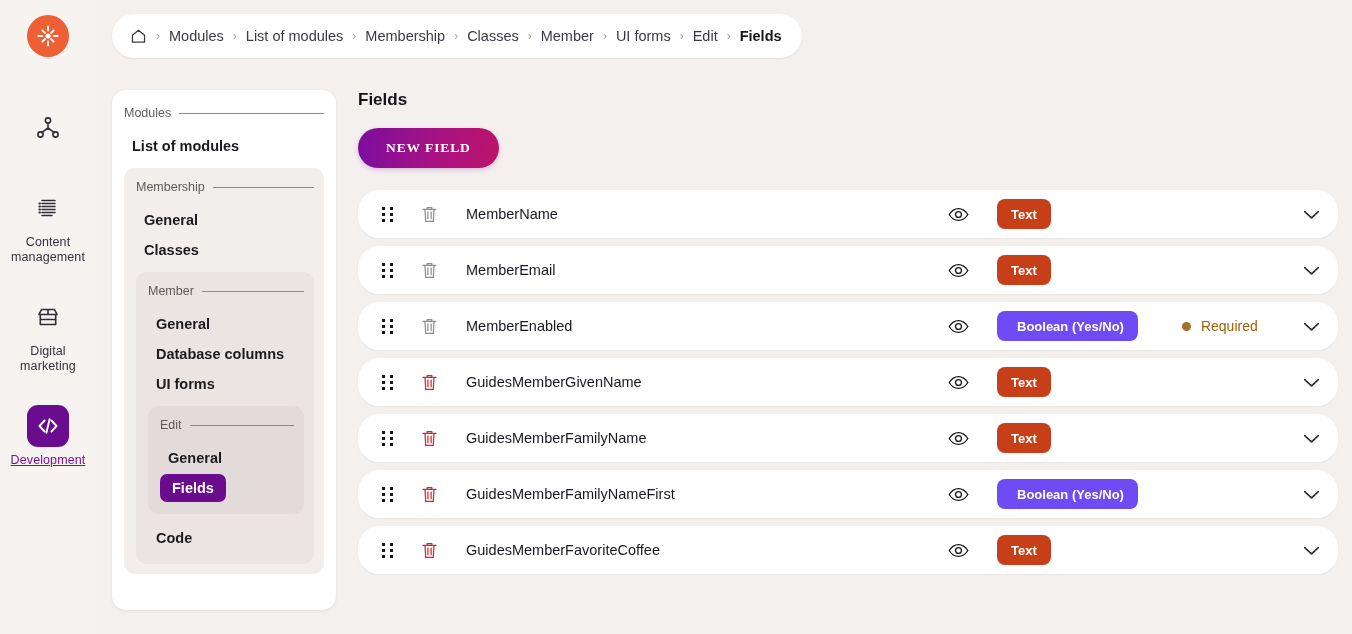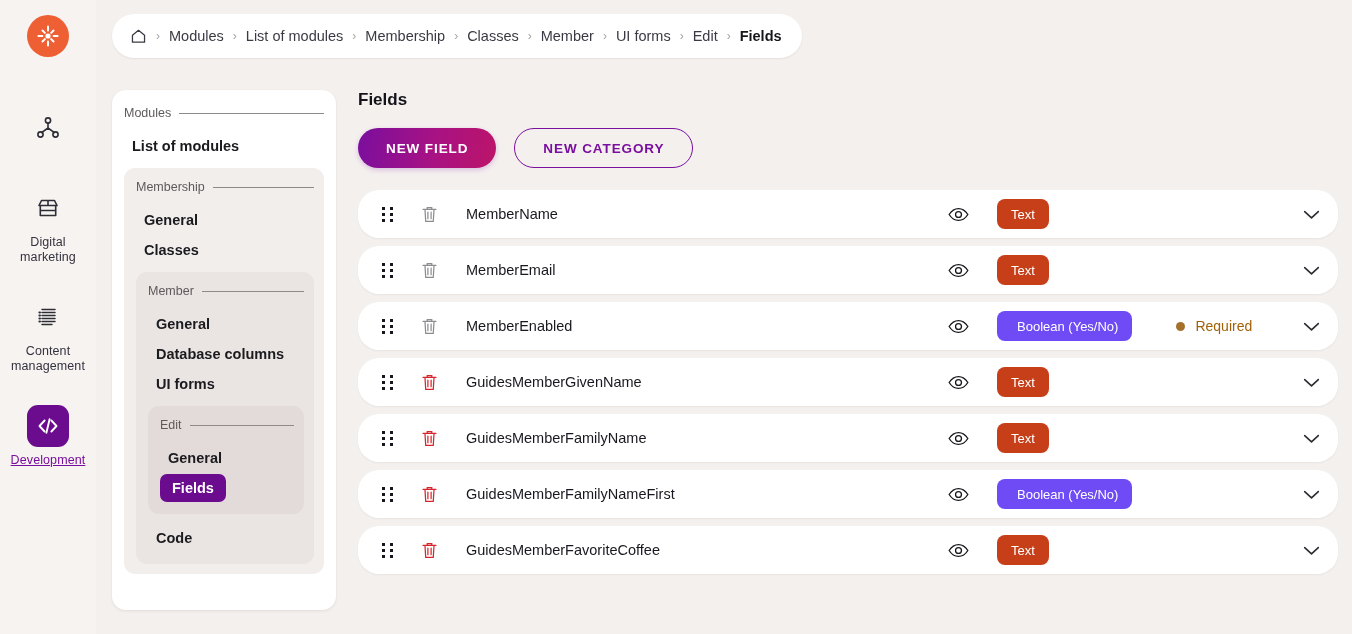--- a/index.html
+++ b/index.html
@@ -136,20 +136,21 @@
     height: 40px; border-radius: 20px;
     font-size: 13.5px; font-weight: bold; letter-spacing: .9px;
     display: flex; align-items: center; justify-content: center;
     padding: 0 28px; cursor: pointer;
     border: none; font-family: inherit;
   }
   .btn-primary {
     background: linear-gradient(100deg, #7A0E9E 0%, #A81283 55%, #BC1469 100%);
     color: #FFFFFF;
     box-shadow: 0 2px 5px rgba(122,14,158,.22);
+    font-family: Liberation Serif, serif;
   }
   .btn-outline {
     background: transparent; color: #7A0E9E;
     border: 1.6px solid #7A0E9E;
   }
 
   
   .rows { display: flex; flex-direction: column; gap: 8px; }
   .row {
     height: 48px; background: #FFFFFF;
@@ -166,21 +167,21 @@
   .fname {
     margin-left: 28px;
     font-size: 14.5px; color: #191820;
     white-space: nowrap;
   }
   .spacer { flex: 1 1 auto; }
   .eye { cursor: pointer; display: flex; flex: 0 0 auto; }
   .badge {
     border-radius: 8px; height: 30px;
     display: flex; align-items: center; justify-content: center;
-    font-size: 13px; font-weight: normal; color: #FFFFFF;
+    font-size: 13px; font-weight: bold; color: #FFFFFF;
     padding: 0 14px; margin-left: 28px;
     white-space: nowrap; cursor: pointer;
   }
   .badge.text { background: #C63F18; }
   .badge.bool { background: #6E4BF5; padding-left: 20px; }
   .flag {
     display: flex; align-items: center; gap: 10px;
     margin-left: 44px; white-space: nowrap;
   }
   .flag-dot {
@@ -230,45 +231,45 @@
             <path d="M14 9.1 L14 14 M14 14 L7.6 18.6 M14 14 L20.4 18.6"></path>
           </svg>
         </span>
         <span class="rail-label">
             <span style="display:block"></span>
           </span>
       </a>
 
       <a class="rail-item">
         <span class="rail-ico">
+          <svg width="28" height="28" viewBox="0 0 28 28" fill="none" stroke="#2E2D36" stroke-width="1.5" stroke-linecap="round">
+            <path d="M8 6.5 H21 M8 9.5 H21 M8 12.5 H21 M8 15.5 H21 M8 18.5 H21 M8 21.5 H18"></path>
+            <path d="M5.4 9.5 h.6 M5.4 12.5 h.6 M5.4 15.5 h.6 M5.4 18.5 h.6" stroke-width="2"></path>
+          </svg>
+        </span>
+        <span class="rail-label">
+          <span style="display:block">Content</span>
+          <span style="display:block">management</span>
+        </span>
+      </a>
+
+      <a class="rail-item">
+        <span class="rail-ico">
           <svg width="28" height="28" viewBox="0 0 28 28" fill="none" stroke="#2E2D36" stroke-width="1.6" stroke-linejoin="round">
             <path d="M5 11.5 L7.5 6.5 H20.5 L23 11.5 Z"></path>
             <path d="M6.3 11.5 V21.5 H21.7 V11.5"></path>
             <path d="M14 6.5 V11.5 M6.3 16.5 H21.7"></path>
           </svg>
         </span>
         <span class="rail-label">
           <span style="display:block">Digital</span>
           <span style="display:block">marketing</span>
         </span>
       </a>
 
-      <a class="rail-item">
-        <span class="rail-ico">
-          <svg width="28" height="28" viewBox="0 0 28 28" fill="none" stroke="#2E2D36" stroke-width="1.5" stroke-linecap="round">
-            <path d="M8 6.5 H21 M8 9.5 H21 M8 12.5 H21 M8 15.5 H21 M8 18.5 H21 M8 21.5 H18"></path>
-            <path d="M5.4 9.5 h.6 M5.4 12.5 h.6 M5.4 15.5 h.6 M5.4 18.5 h.6" stroke-width="2"></path>
-          </svg>
-        </span>
-        <span class="rail-label">
-          <span style="display:block">Content</span>
-          <span style="display:block">management</span>
-        </span>
-      </a>
-
       <a class="rail-item active">
         <span class="rail-ico">
           <svg width="26" height="26" viewBox="0 0 26 26" fill="none" stroke="#FFFFFF" stroke-width="1.9" stroke-linecap="round" stroke-linejoin="round">
             <path d="M9.6 7.5 L4.5 13 L9.6 18.5"></path>
             <path d="M16.4 7.5 L21.5 13 L16.4 18.5"></path>
             <path d="M14.6 6.2 L11.4 19.8"></path>
           </svg>
         </span>
         <span class="rail-label">
             <span style="display:block">Development</span>
@@ -341,21 +342,20 @@
         <a class="nav-link" style="margin-top:10px">Code</a>
       </div>
     </div>
   </aside>
 
   <main class="main">
     <h1 class="page-title">Fields</h1>
 
     <div class="actions">
       <button class="btn btn-primary">NEW FIELD</button>
-      <button class="btn btn-outline">NEW CATEGORY</button>
     </div>
 
     <div class="rows" id="fields-list">
         <div class="row">
           <span class="drag">
             <svg width="14" height="18" viewBox="0 0 14 18">
               <rect x="2" y="2" width="3" height="3" fill="#17161C"></rect>
               <rect x="10" y="2" width="3" height="3" fill="#17161C"></rect>
               <rect x="2" y="8" width="3" height="3" fill="#17161C"></rect>
               <rect x="10" y="8" width="3" height="3" fill="#17161C"></rect>

